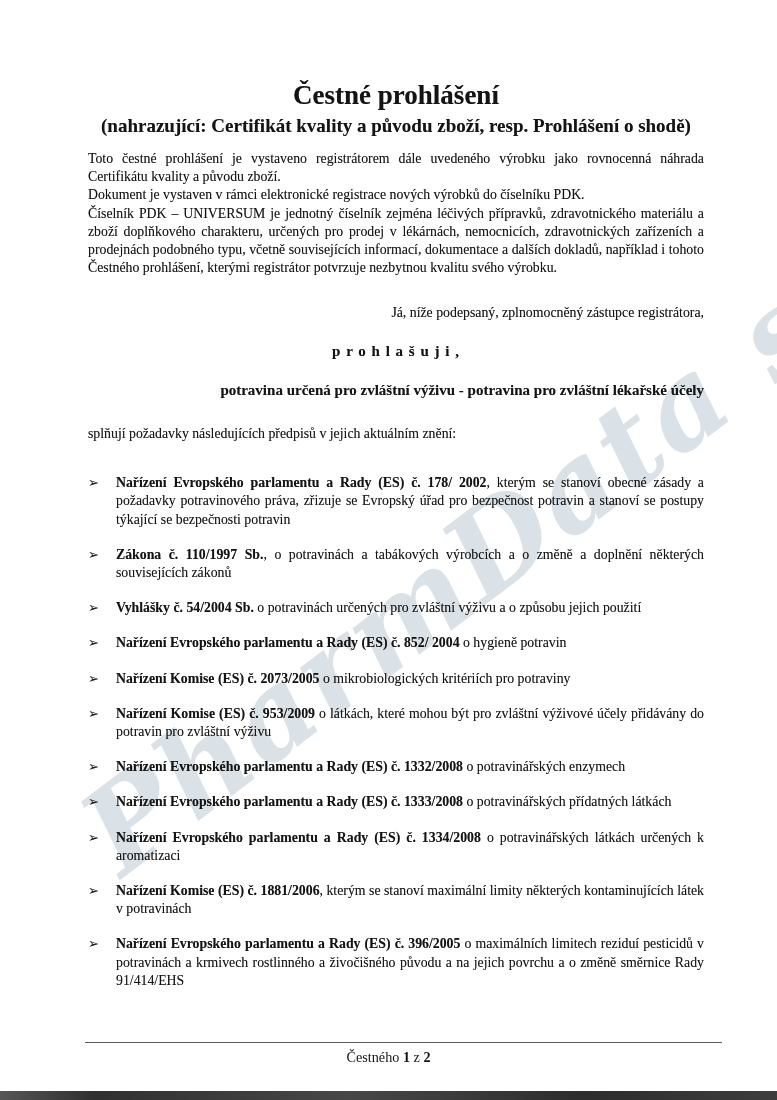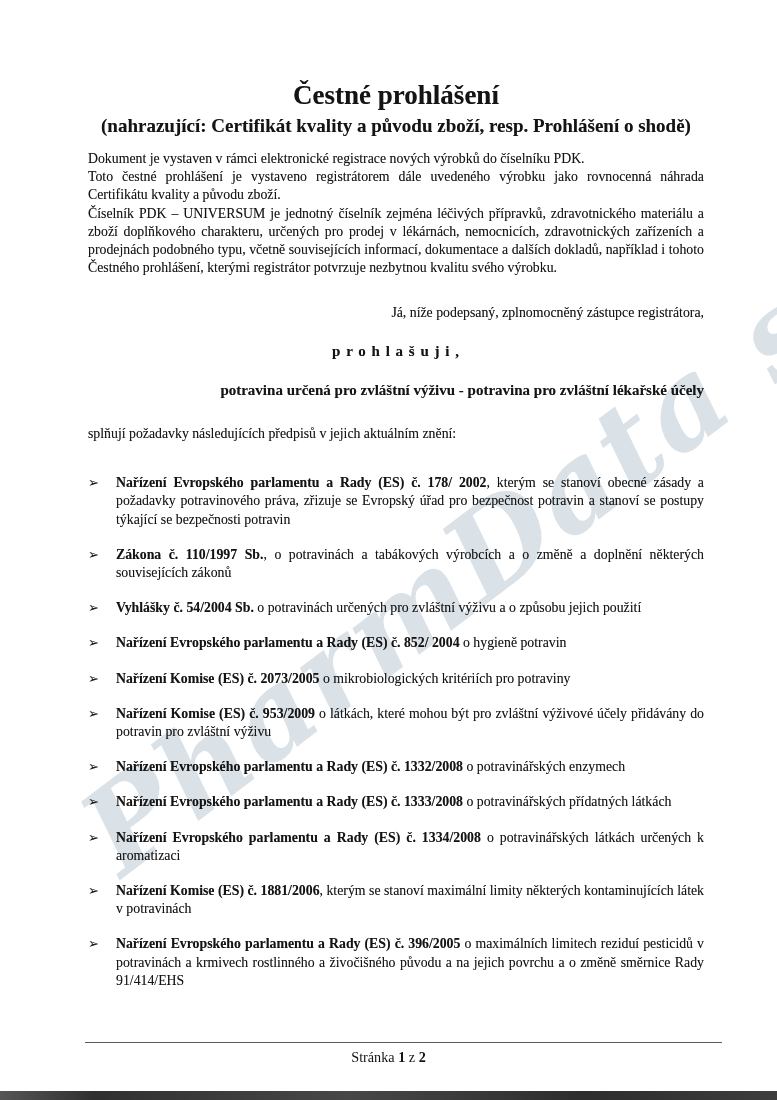--- a/index.html
+++ b/index.html
@@ -85,22 +85,22 @@
 <div class="page">
 
   <div class="watermark">PharmData s.r.o.</div>
 
   <div class="content">
 
     <h1 class="doc-title">Čestné prohlášení</h1>
     <div class="doc-subtitle">(nahrazující: Certifikát kvality a původu zboží, resp. Prohlášení o shodě)</div>
 
     <div class="intro">
+      <p>Toto čestné prohlášení je vystaveno registrátorem dále uvedeného výrobku jako rovnocenná náhrada Certifikátu kvality a původu zboží.</p>
       <p>Dokument je vystaven v rámci elektronické registrace nových výrobků do číselníku PDK.</p>
-      <p>Toto čestné prohlášení je vystaveno registrátorem dále uvedeného výrobku jako rovnocenná náhrada Certifikátu kvality a původu zboží.</p>
       <p>Číselník PDK – UNIVERSUM je jednotný číselník zejména léčivých přípravků, zdravotnického materiálu a zboží doplňkového charakteru, určených pro prodej v lékárnách, nemocnicích, zdravotnických zařízeních a prodejnách podobného typu, včetně souvisejících informací, dokumentace a dalších dokladů, například i tohoto Čestného prohlášení, kterými registrátor potvrzuje nezbytnou kvalitu svého výrobku.</p>
     </div>
 
     <div class="declarant">Já, níže podepsaný, zplnomocněný zástupce registrátora,</div>
     <div class="declare-word">p r o h l a š u j i ,</div>
     <div class="product-type">potravina určená pro zvláštní výživu - potravina pro zvláštní lékařské účely</div>
     <div class="regulations-intro">splňují požadavky následujících předpisů v jejich aktuálním znění:</div>
 
     <ul class="regulations">
       <li>
@@ -134,20 +134,20 @@
         <span class="arrow">➢</span><span class="lead">Nařízení Komise (ES) č. 1881/2006</span><span>, kterým se stanoví maximální limity některých kontaminujících látek v potravinách</span>
       </li>
       <li>
         <span class="arrow">➢</span><span class="lead">Nařízení Evropského parlamentu a Rady (ES) č. 396/2005</span><span> o maximálních limitech reziduí pesticidů v potravinách a krmivech rostlinného a živočišného původu a na jejich povrchu a o změně směrnice Rady 91/414/EHS</span>
       </li>
     </ul>
   </div>
 
   <div class="footer-rule"></div>
   <div class="footer">
-    <span>Stránka</span>
+    <span>Čestného</span>
     <span class="num">1</span>
     <span>z</span>
     <span class="num">2</span>
   </div>
 
   <div class="scan-band"></div>
 </div>
 
 </body></html>

